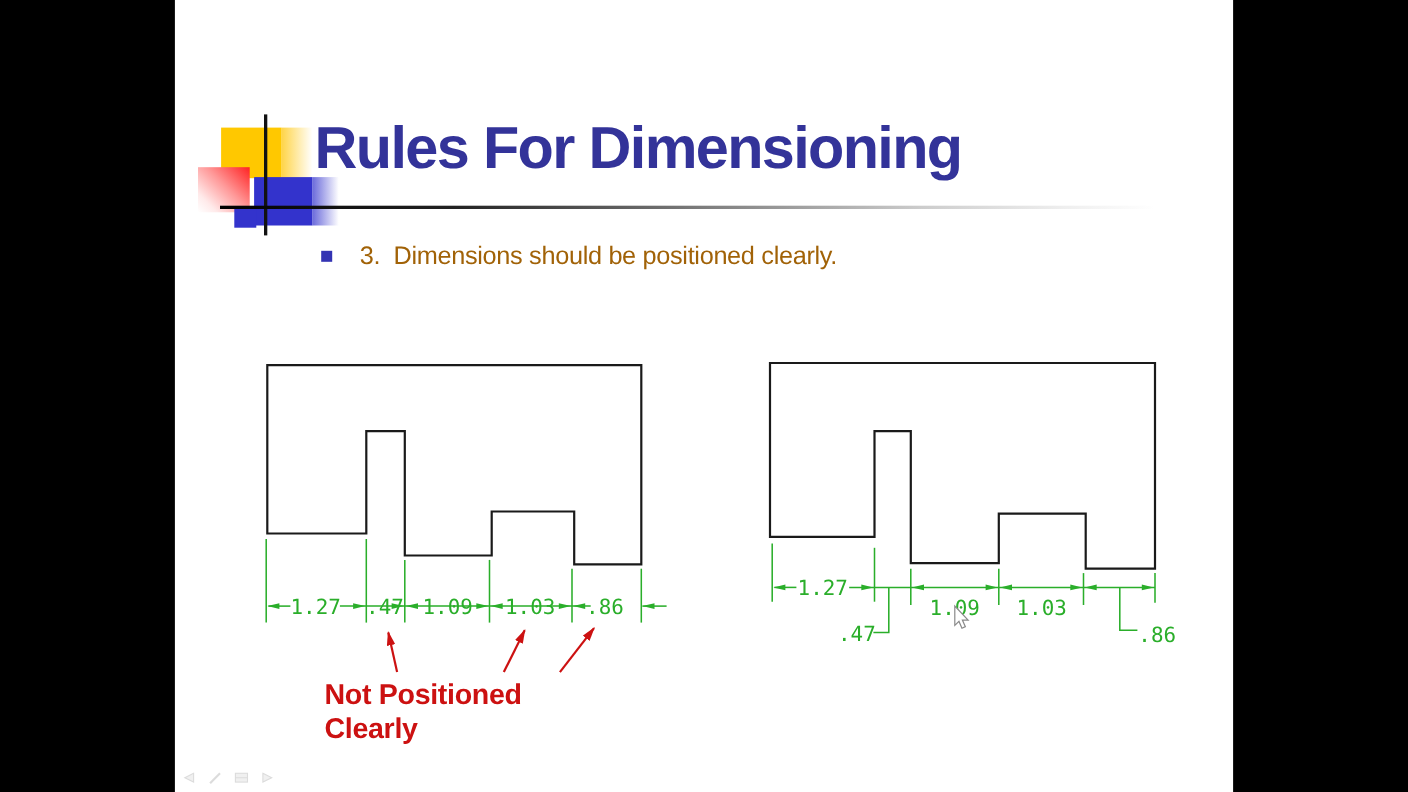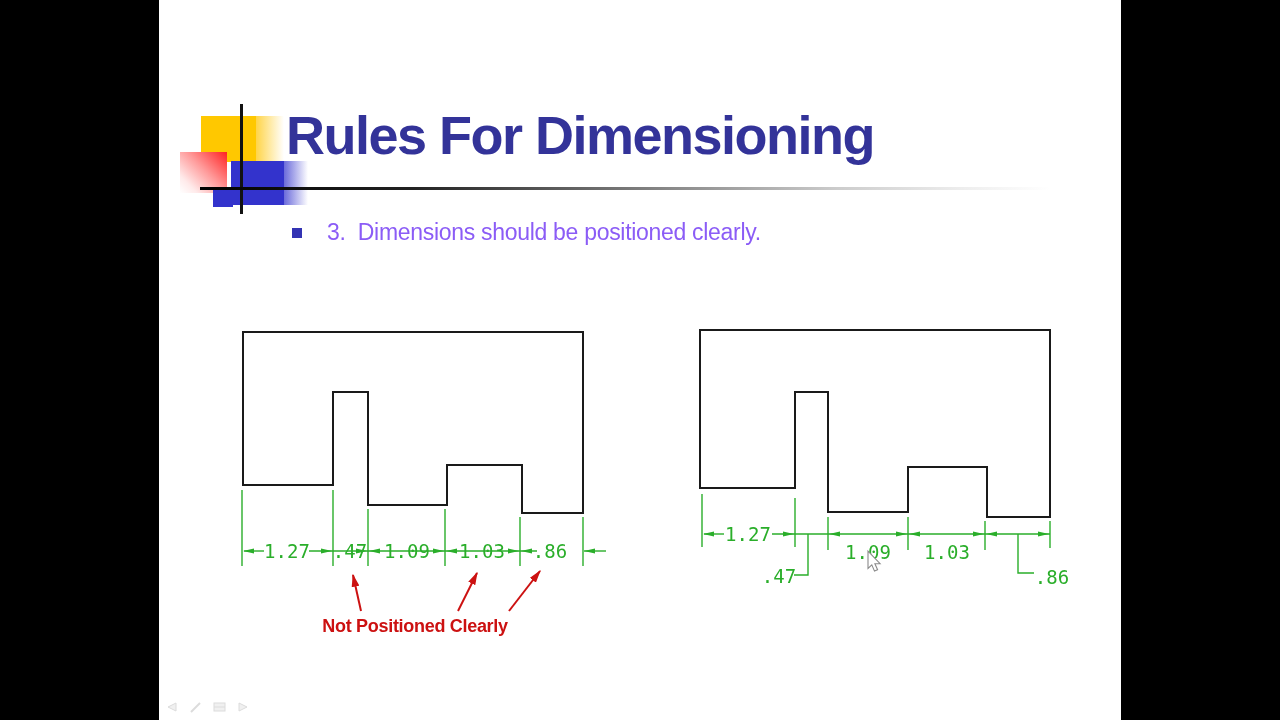--- a/index.html
+++ b/index.html
@@ -19,26 +19,26 @@
               background:linear-gradient(to right, rgba(70,70,210,.8), rgba(200,200,240,0)); }
   .logo-blue-small { position:absolute; left:213px; top:190px; width:20px; height:17px; background:#3333cc; }
   .logo-vline { position:absolute; left:240px; top:104px; width:3px; height:110px; background:#121212; }
   .title-rule { position:absolute; left:200px; top:187px; width:850px; height:3px;
                 background:linear-gradient(to right,#000 0%,#222 25%,#888 55%,#ccc 75%,#eee 90%,rgba(255,255,255,0) 100%); }
 
   .page-title { position:absolute; left:286px; top:106px; margin:0;
                 font-size:54px; font-weight:bold; letter-spacing:-1.5px; color:#333399; line-height:1.1; }
 
   .bullet-square { position:absolute; left:292px; top:228px; width:10px; height:10px; background:#3333b3; }
-  .bullet-text { position:absolute; left:327px; top:219px; font-size:23px; color:#8b5cf6;
+  .bullet-text { position:absolute; left:327px; top:219px; font-size:23px; color:#a16207;
                  letter-spacing:-0.3px; white-space:pre; }
 
   .diagram-svg { position:absolute; left:0; top:0; }
 
-  .red-label { position:absolute; width:240px; text-align:center; font-size:18px; font-weight:600;
+  .red-label { position:absolute; width:240px; font-size:26px; font-weight:600;
                color:#cc1111; letter-spacing:-0.3px; }
   .red-label.left  { left:295px; top:616px; }
   .red-label.right { left:766px; top:616px; }
 
   .ppt-toolbar { position:absolute; left:163px; top:700px; width:100px; height:18px; display:flex; gap:7px; }
   .ppt-toolbar svg { display:block; }
 
   .dimtxt { font:19px "DejaVu Sans Mono", monospace; fill:#2aae2a; }
 </style>
 </head>

